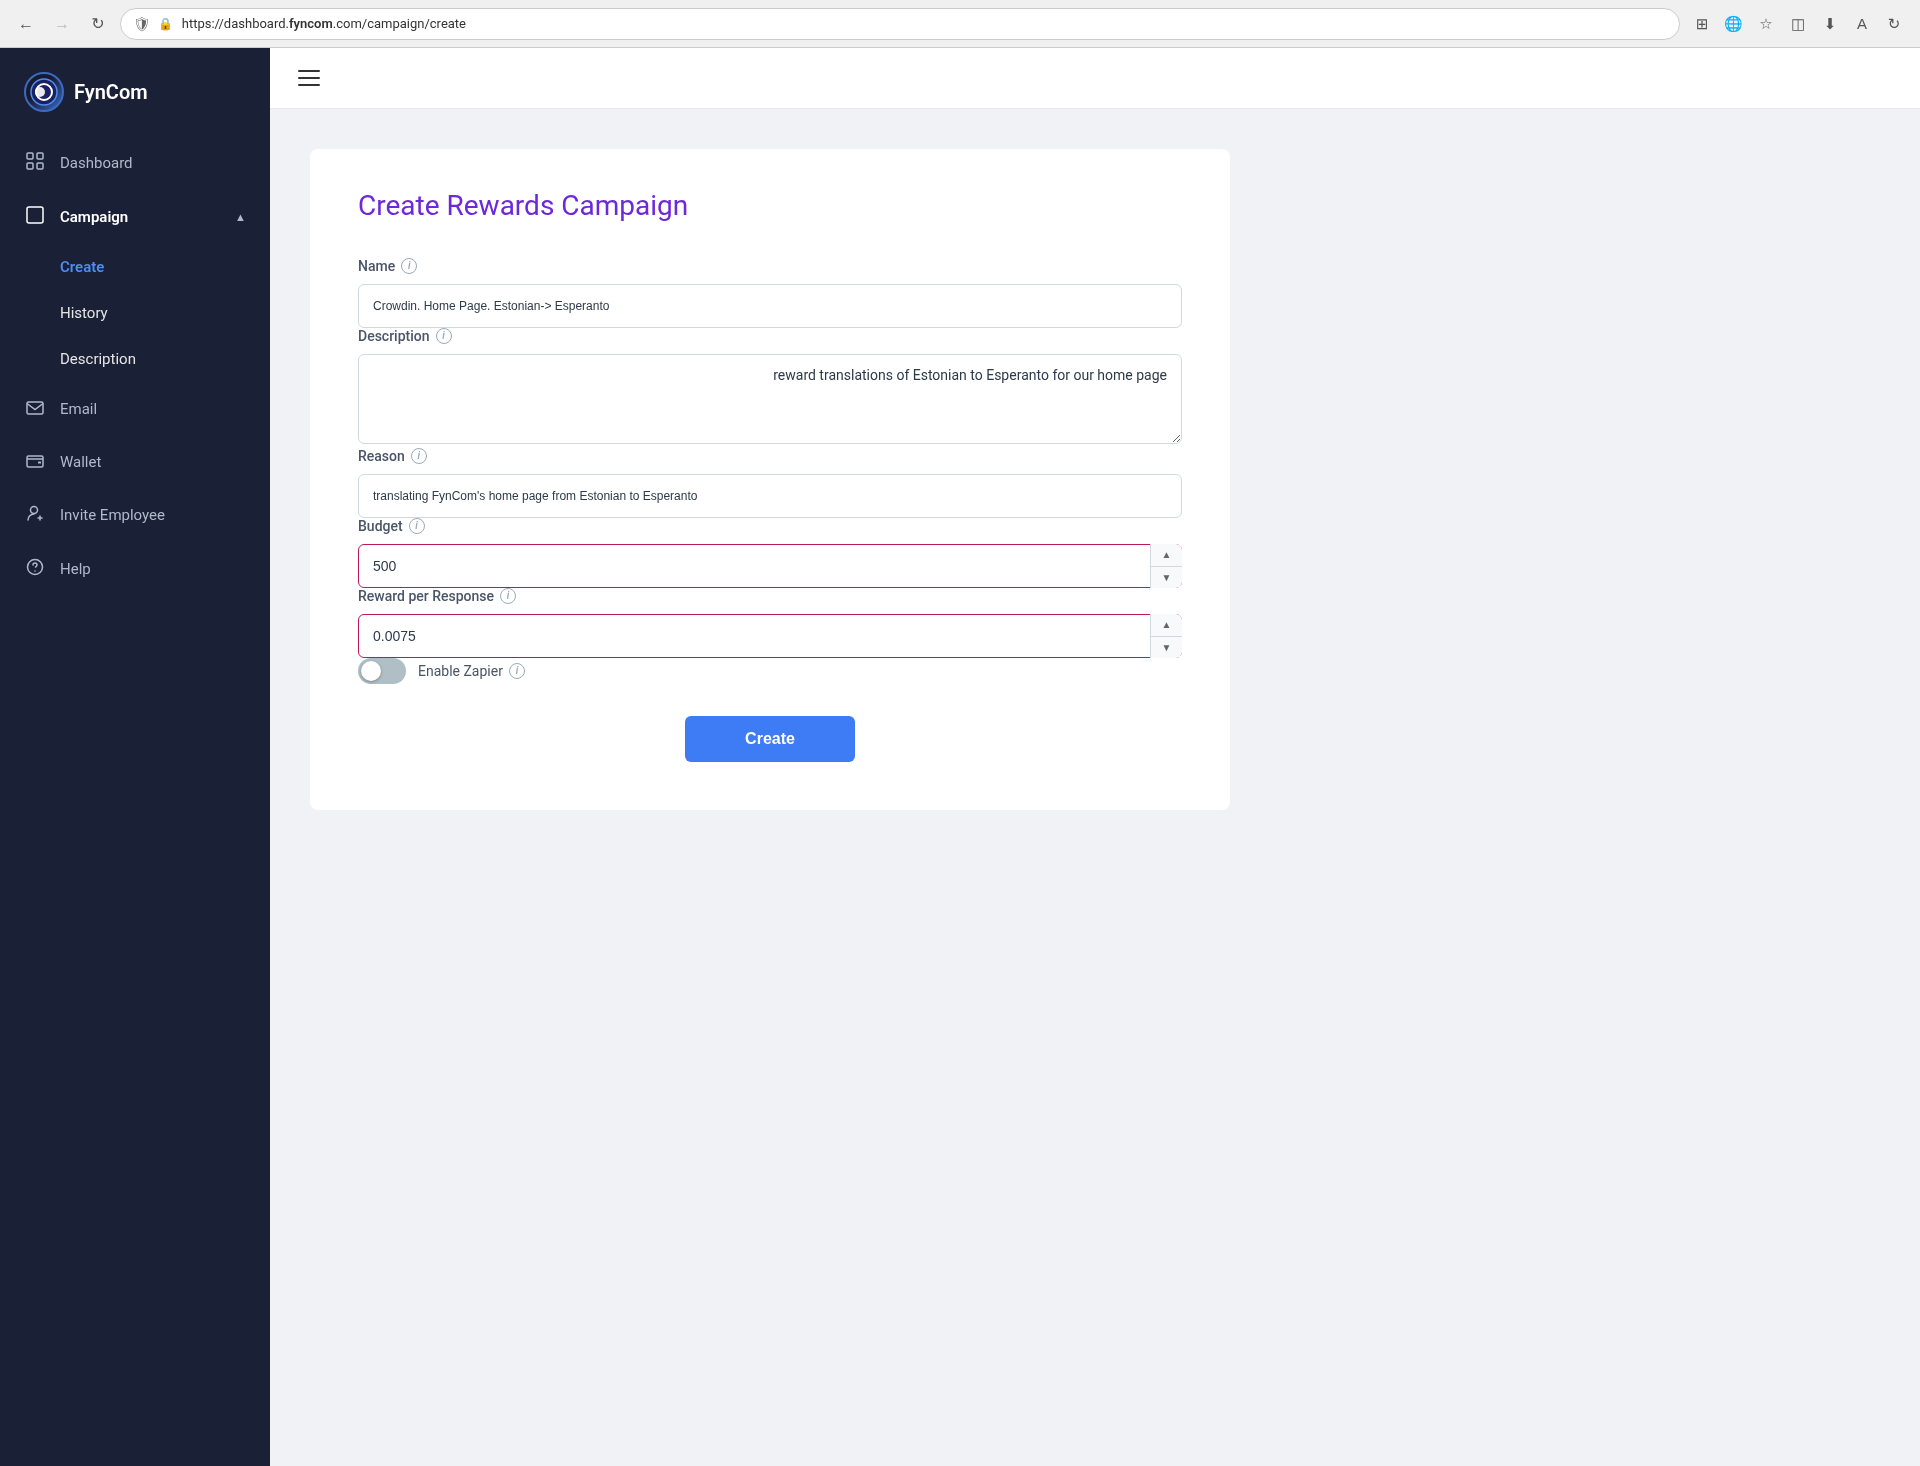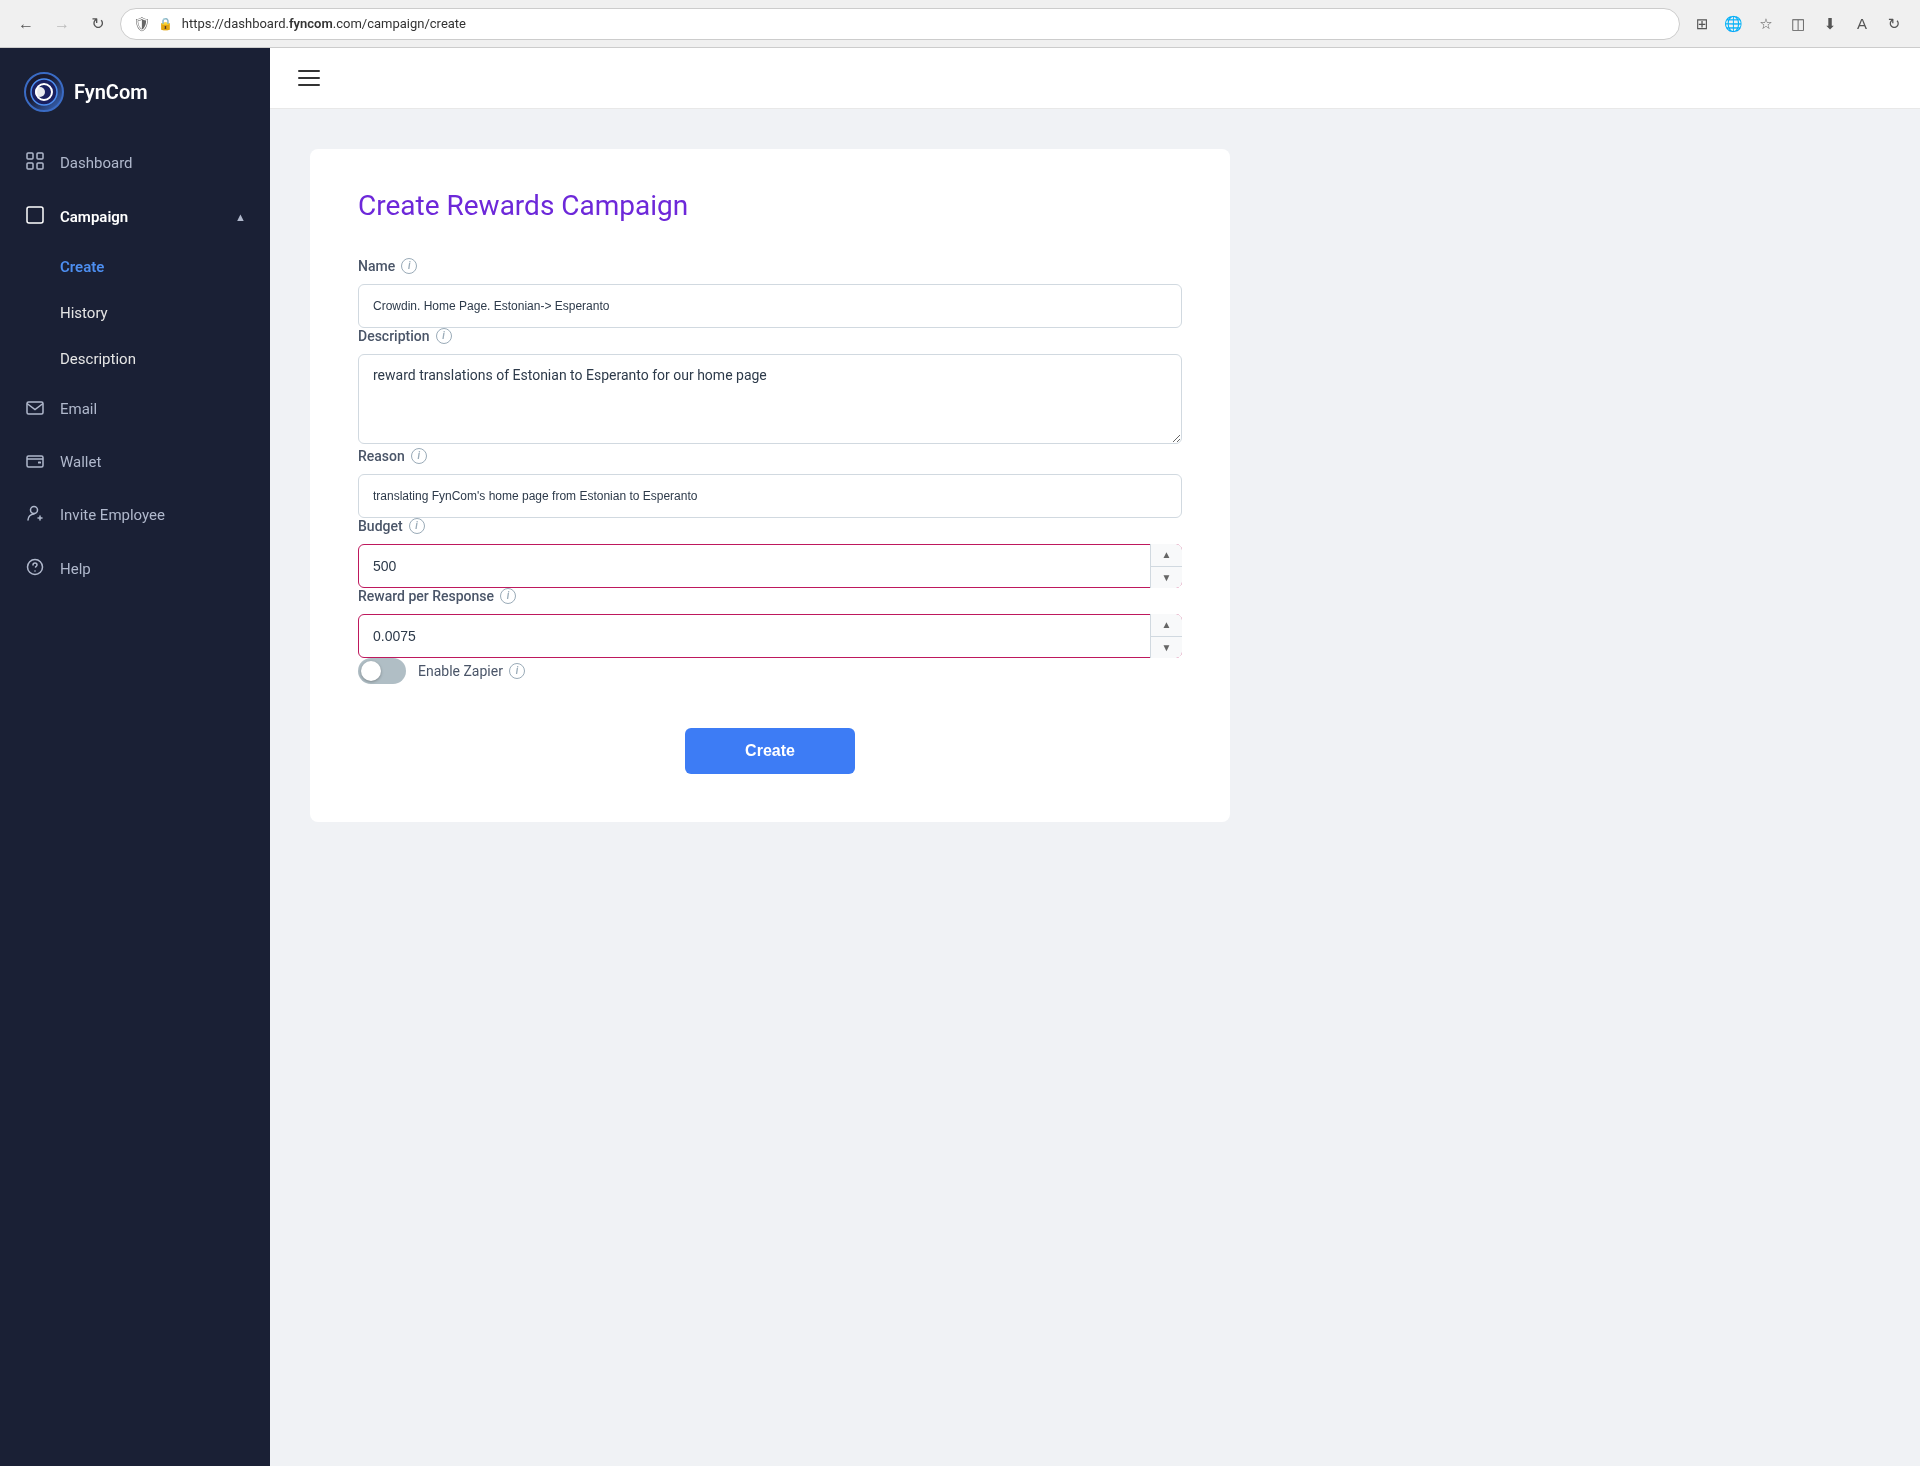--- a/index.html
+++ b/index.html
@@ -220,20 +220,21 @@
       height: 90px;
       border: 1px solid #d1d9e0;
       border-radius: 6px;
       padding: 12px 14px;
       font-size: 14px;
       color: #2d3a4a;
       outline: none;
       resize: vertical;
       transition: border-color 0.15s;
       font-family: inherit;
+      text-align: right;
     }
 
     .form-input-number-wrapper {
       position: relative;
       width: 100%;
     }
     .form-input-number {
       width: 100%;
       height: 44px;
       border: 1px solid #be185d;
@@ -267,21 +268,21 @@
       transition: background 0.1s;
     }
     .spinner-btn:first-child { border-radius: 0 6px 0 0; border-bottom: 1px solid #d1d9e0; }
     .spinner-btn:last-child { border-radius: 0 0 6px 0; }
 
     
     .toggle-row {
       display: flex;
       align-items: center;
       gap: 12px;
-      margin-bottom: 44px;
+      margin-bottom: 32px;
     }
     .toggle-switch {
       position: relative;
       width: 48px;
       height: 26px;
       cursor: pointer;
     }
     .toggle-track {
       width: 48px; height: 26px;
       background: #b0bec5;

